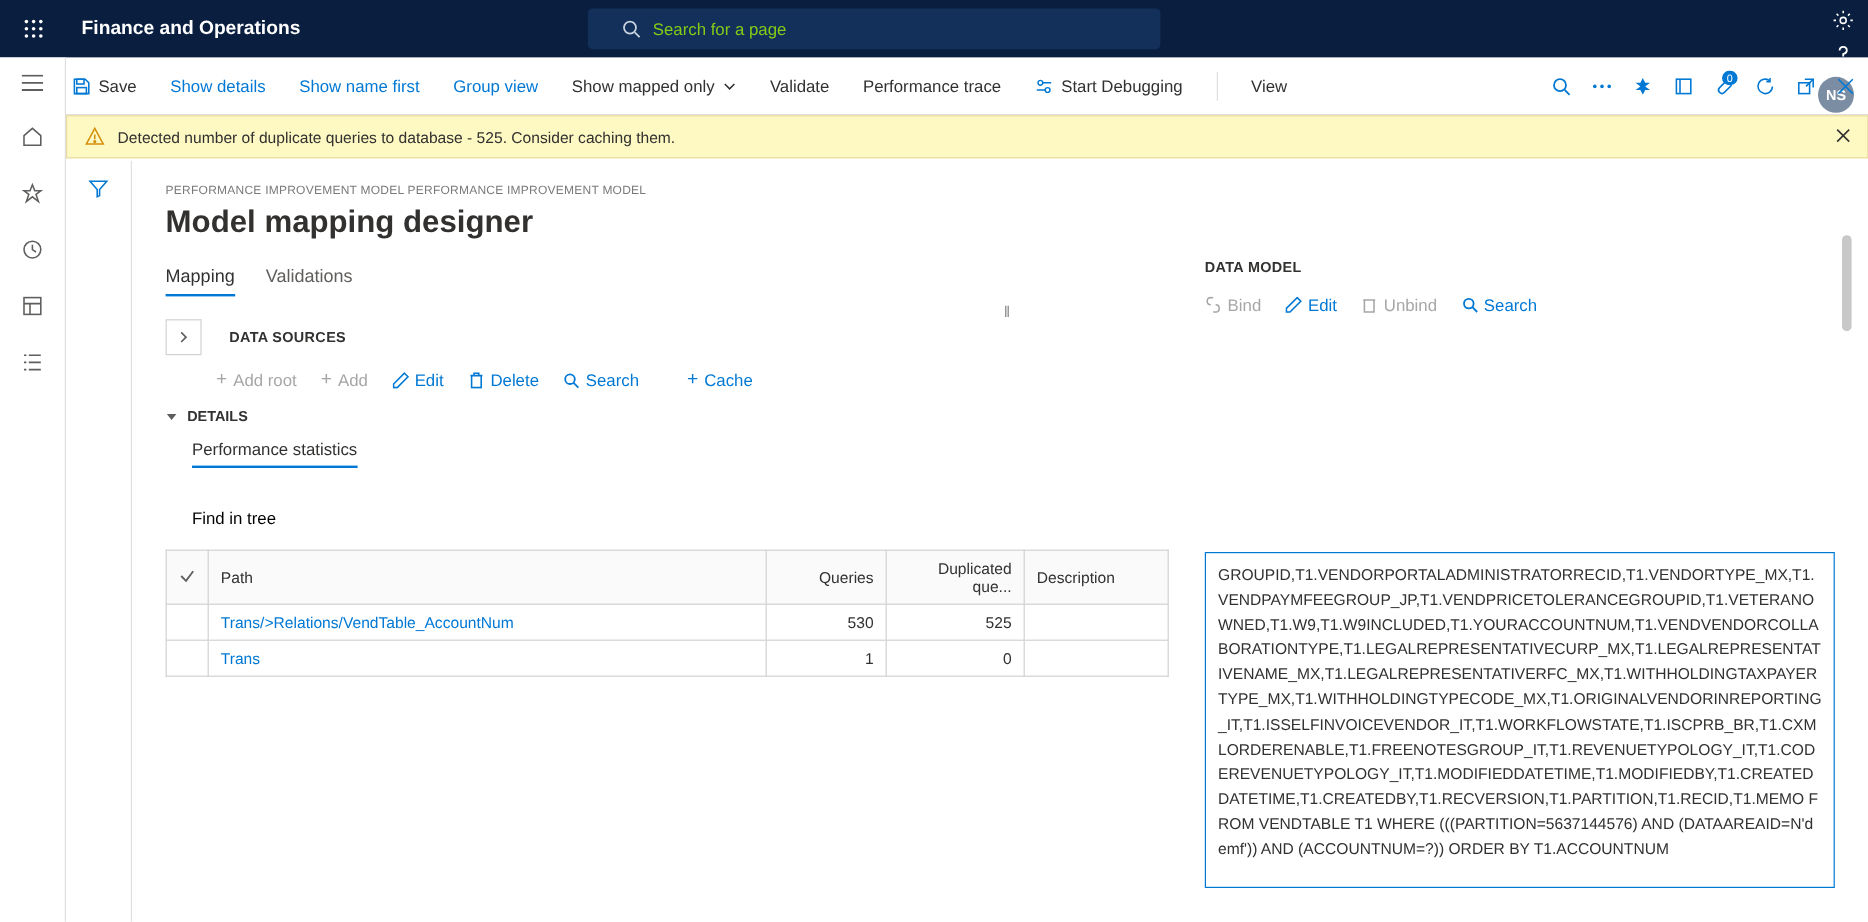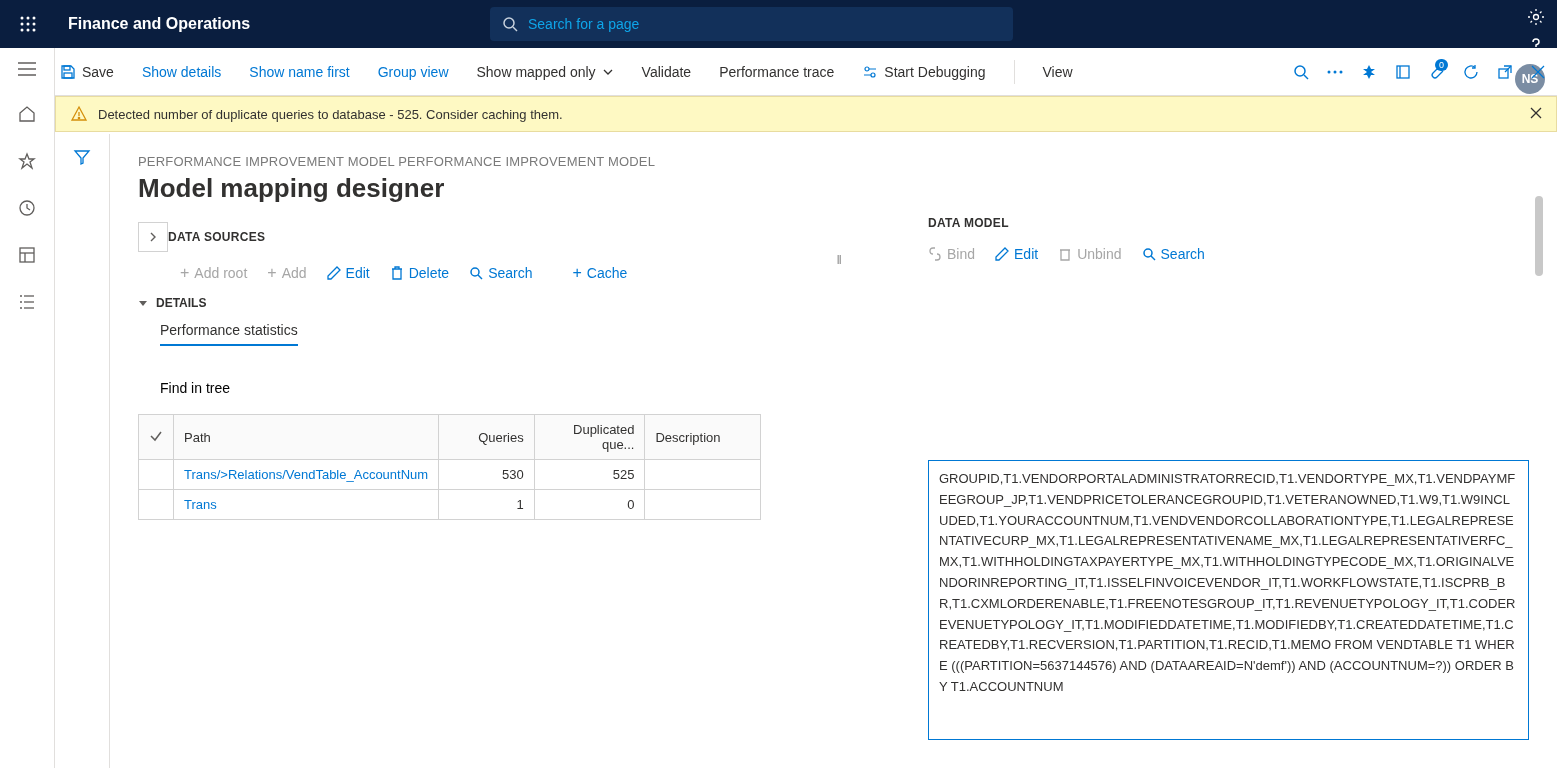--- a/index.html
+++ b/index.html
@@ -2,21 +2,21 @@
 <html><head>
 <meta charset="utf-8">
 <style>
 * { box-sizing: border-box; margin: 0; padding: 0; }
 body { font-family: "Segoe UI", -apple-system, sans-serif; font-size: 13px; color: #323130; background: #fff; overflow: hidden; width: 1557px; height: 768px; }
 
 
 .top-nav { height: 48px; background: #0a1e3f; display: flex; align-items: center; color: #fff; padding: 0 12px; }
 .waffle { width: 32px; height: 32px; display: flex; align-items: center; justify-content: center; cursor: pointer; }
 .app-title { font-size: 16px; font-weight: 600; margin-left: 24px; }
-.search-box { margin-left: auto; margin-right: auto; width: 523px; height: 34px; background: #12305a; border-radius: 4px; display: flex; align-items: center; padding: 0 12px; color: #0ea5e9; position: absolute; left: 490px; }
+.search-box { margin-left: auto; margin-right: auto; width: 477px; height: 34px; background: #12305a; border-radius: 4px; display: flex; align-items: center; padding: 0 28px; color: #84cc16; position: absolute; left: 490px; }
 .search-box svg { flex-shrink: 0; }
 .search-box span { margin-left: 10px; font-size: 14px; }
 .top-right { display: flex; align-items: flex-end; gap: 10px; margin-left: auto; flex-direction: column; }
 .top-right-item { cursor: pointer; display: flex; align-items: center; }
 .company-code { font-size: 14px; }
 .avatar { width: 30px; height: 30px; border-radius: 50%; background: #7b8da3; display: flex; align-items: center; justify-content: center; font-size: 12px; font-weight: 600; }
 
 
 .action-bar { height: 48px; border-bottom: 1px solid #e1dfdd; display: flex; align-items: center; padding: 0 12px 0 60px; gap: 28px; background: #fff; }
 .action-bar .action { display: flex; align-items: center; gap: 6px; cursor: pointer; color: #0078d4; font-size: 14px; text-align: center; }
@@ -31,45 +31,45 @@
 
 
 .left-rail { position: absolute; left: 0; top: 48px; width: 55px; height: calc(100% - 48px); background: #fff; border-right: 1px solid #e1dfdd; display: flex; flex-direction: column; align-items: center; padding-top: 14px; gap: 26px; }
 .left-rail .rail-btn { cursor: pointer; color: #605e5c; }
 
 
 .main { position: absolute; left: 55px; top: 134px; right: 0; bottom: 0; display: flex; }
 .filter-col { width: 55px; border-right: 1px solid #e1dfdd; display: flex; justify-content: center; padding-top: 14px; }
 .content { flex: 1; padding: 20px 28px 10px 28px; display: flex; gap: 30px; position: relative; }
 
-.breadcrumb { font-size: 13px; color: #7a7a7a; letter-spacing: 0.2px; font-weight: 500; }
+.breadcrumb { font-size: 10px; color: #7a7a7a; letter-spacing: 0.2px; font-weight: 500; }
 .page-title { font-size: 26px; font-weight: 600; margin-top: 4px; }
 
 .left-col { flex: 0 0 760px; }
 .right-col { flex: 1; min-width: 0; }
 
 .tabs { display: flex; gap: 26px; margin-top: 22px; border-bottom: 1px solid transparent; }
 .tab { font-size: 15px; padding-bottom: 6px; cursor: pointer; color: #605e5c; }
 .tab.active { color: #323130; border-bottom: 2px solid #0078d4; font-weight: 400; }
 
-.ds-header { display: flex; align-items: center; margin-top: 18px; gap: 0; }
+.ds-header { display: flex; align-items: center; margin-top: 18px; gap: 23px; }
 .chev-box { width: 30px; height: 30px; border: 1px solid #d2d2d2; display: flex; align-items: center; justify-content: center; cursor: pointer; }
 .section-title { font-size: 12px; font-weight: 700; letter-spacing: 0.3px; }
 
 .ds-toolbar { display: flex; gap: 20px; margin-top: 12px; margin-left: 42px; align-items: center; }
 .ds-toolbar .tb-btn { display: flex; align-items: center; gap: 5px; font-size: 14px; cursor: pointer; }
 .ds-toolbar .tb-btn.disabled { color: #a6a6a6; cursor: default; }
 .ds-toolbar .tb-btn.enabled { color: #0078d4; }
 
 .details-sec { margin-top: 14px; }
 .details-head { display: flex; align-items: center; gap: 8px; font-size: 12px; font-weight: 700; }
 .perf-tab { margin-top: 12px; margin-left: 22px; font-size: 14px; padding-bottom: 6px; border-bottom: 2px solid #0078d4; display: inline-block; }
 .find-link { color: #000000; margin-top: 34px; margin-left: 22px; display: inline-block; cursor: pointer; font-size: 14px; }
 
-.data-table { margin-top: 18px; border: 1px solid #d2d2d2; border-collapse: collapse; width: 623px; }
+.data-table { margin-top: 18px; border: 1px solid #d2d2d2; border-collapse: collapse; width: 836px; }
 .data-table th, .data-table td { border: 1px solid #d2d2d2; padding: 7px 10px; font-size: 13px; text-align: left; }
 .data-table th { font-weight: 400; background: #fafafa; }
 .data-table th.check-col { width: 34px; text-align: center; }
 .data-table td.num { text-align: right; }
 .data-table td a { color: #0078d4; text-decoration: none; cursor: pointer; }
 .data-table th.q-col, .data-table td.q-col { width: 100px; text-align: right; }
 .data-table th.dup-col, .data-table td.dup-col { width: 115px; text-align: right; }
 .data-table th.desc-col, .data-table td.desc-col { width: 120px; }
 
 .dm-header { font-size: 12px; font-weight: 700; letter-spacing: 0.3px; margin-top: 62px; }
@@ -282,20 +282,24 @@
   </div>
 
   <div class="content">
     <div class="vscroll-track"></div>
     <div class="hsplit">‖</div>
 
     <div class="left-col">
       <div class="breadcrumb">PERFORMANCE IMPROVEMENT MODEL PERFORMANCE IMPROVEMENT MODEL</div>
       <div class="page-title">Model mapping designer</div>
 
+      <div class="tabs">
+        <div class="tab active">Mapping</div>
+        <div class="tab">Validations</div>
+      </div>
 
       <div class="ds-header">
         <div class="chev-box">
             <svg width="10" height="10" viewBox="0 0 10 10" fill="none" stroke="#605e5c" stroke-width="1.4">
               <path d="M3 1 L7 5 L3 9"></path>
             </svg>
           </div>
         <div class="section-title">DATA SOURCES</div>
       </div>
 

